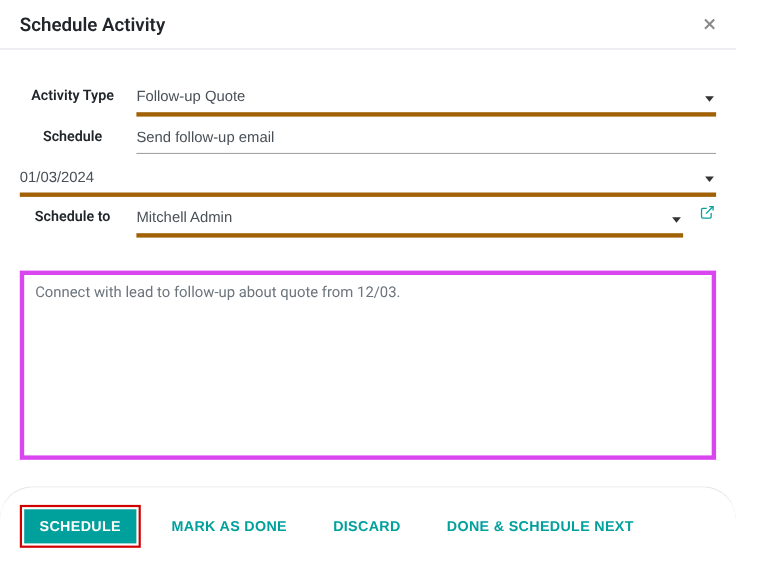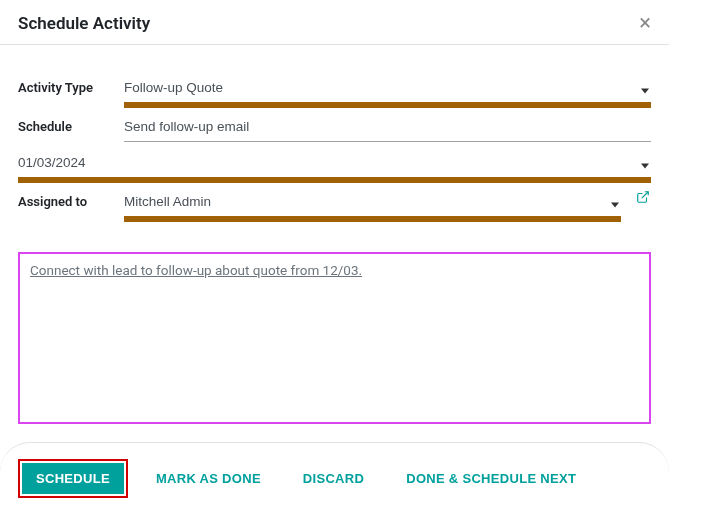--- a/index.html
+++ b/index.html
@@ -46,21 +46,21 @@
     margin-bottom: 6px;
     min-height: 30px;
   }
   .label {
     width: 96px;
     flex-shrink: 0;
     font-size: 13px;
     font-weight: 600;
     color: #212529;
     padding-top: 5px;
-    text-align: left;
+    text-align: center;
   }
   .field-wrap {
     flex: 1;
     position: relative;
     display: flex;
     align-items: center;
     gap: 6px;
   }
   .input, .select {
     width: 100%;
@@ -69,21 +69,21 @@
     padding: 4px 18px 4px 0;
     font-size: 13.5px;
     color: #495057;
     background: transparent;
     outline: none;
     -webkit-appearance: none;
     appearance: none;
     line-height: 1.4;
   }
   .underline-dark {
-    border-bottom: 6px solid #a16207;
+    border-bottom: 4px solid #a16207;
   }
   .caret {
     position: absolute;
     right: 2px;
     top: 50%;
     transform: translateY(-50%);
     width: 0;
     height: 0;
     border-left: 4px solid transparent;
     border-right: 4px solid transparent;
@@ -98,28 +98,27 @@
     display: flex;
     align-items: center;
     justify-content: center;
     cursor: pointer;
     margin-left: 4px;
   }
   .notes {
     margin-top: 24px;
     width: 100%;
     height: 172px;
-    border: 2px solid #d946ef;
+    border: 4px solid #d946ef;
     padding: 8px 10px;
     font-size: 13.5px;
     color: #6c757d;
     resize: none;
     outline: none;
     font-family: inherit;
-    text-decoration: underline;
   }
   .footer {
     position: absolute;
     left: 0;
     right: 0;
     bottom: 0;
     border-top: 1px solid #dee2e6;
     padding: 16px 18px;
     display: flex;
     align-items: center;
@@ -175,21 +174,21 @@
     </div>
 
     <div class="form-row">
       <div class="field-wrap">
         <input class="input underline-dark" readonly="" value="01/03/2024" style="">
         <span class="caret"></span>
       </div>
     </div>
 
     <div class="form-row">
-      <span class="label">Assigned to</span>
+      <span class="label">Schedule to</span>
       <div class="field-wrap">
         <input class="input underline-dark" readonly="" value="Mitchell Admin" style="">
         <span class="caret"></span>
       </div>
       <span class="external-link">
         <svg viewBox="0 0 24 24" width="14" height="14" fill="none" stroke="currentColor" stroke-width="2">
           <path d="M18 13v6a2 2 0 0 1-2 2H5a2 2 0 0 1-2-2V8a2 2 0 0 1 2-2h6"></path>
           <polyline points="15 3 21 3 21 9"></polyline>
           <line x1="10" y1="14" x2="21" y2="3"></line>
         </svg>

